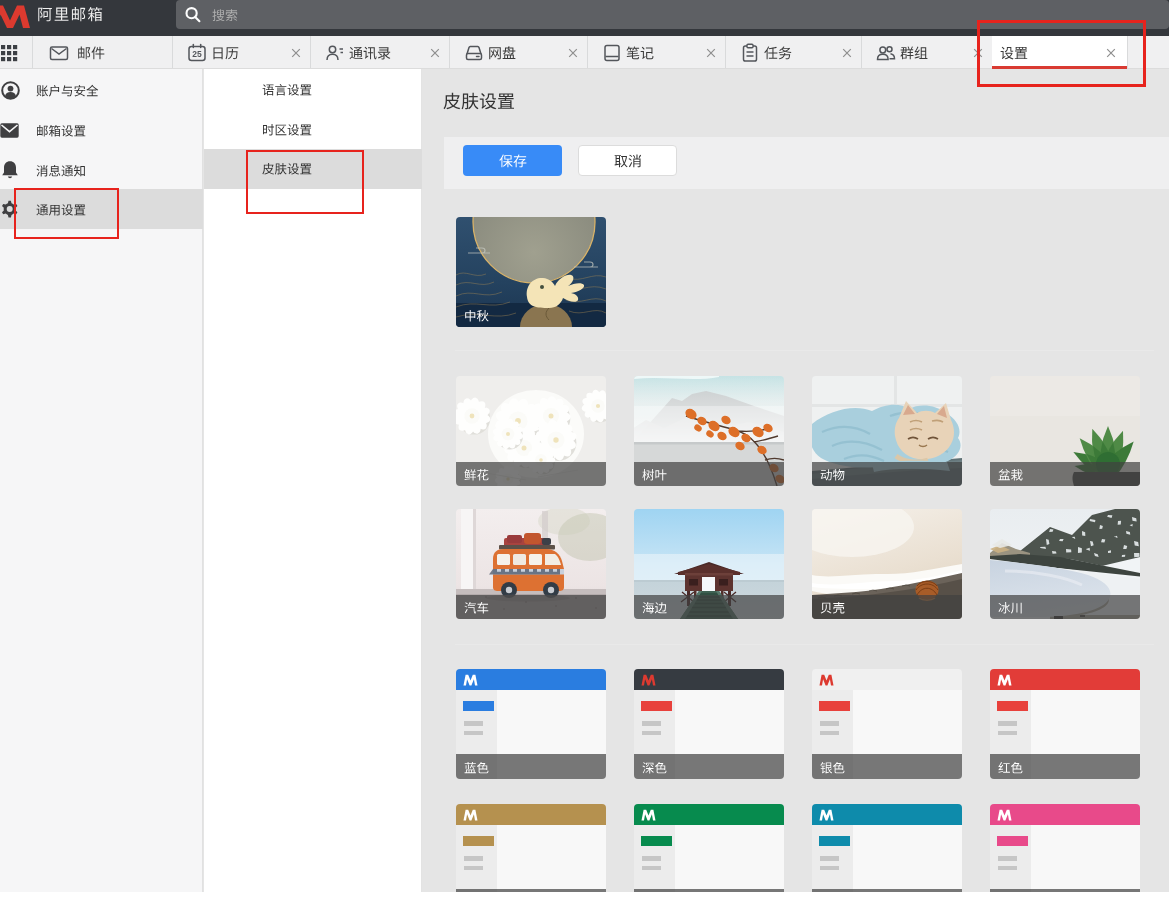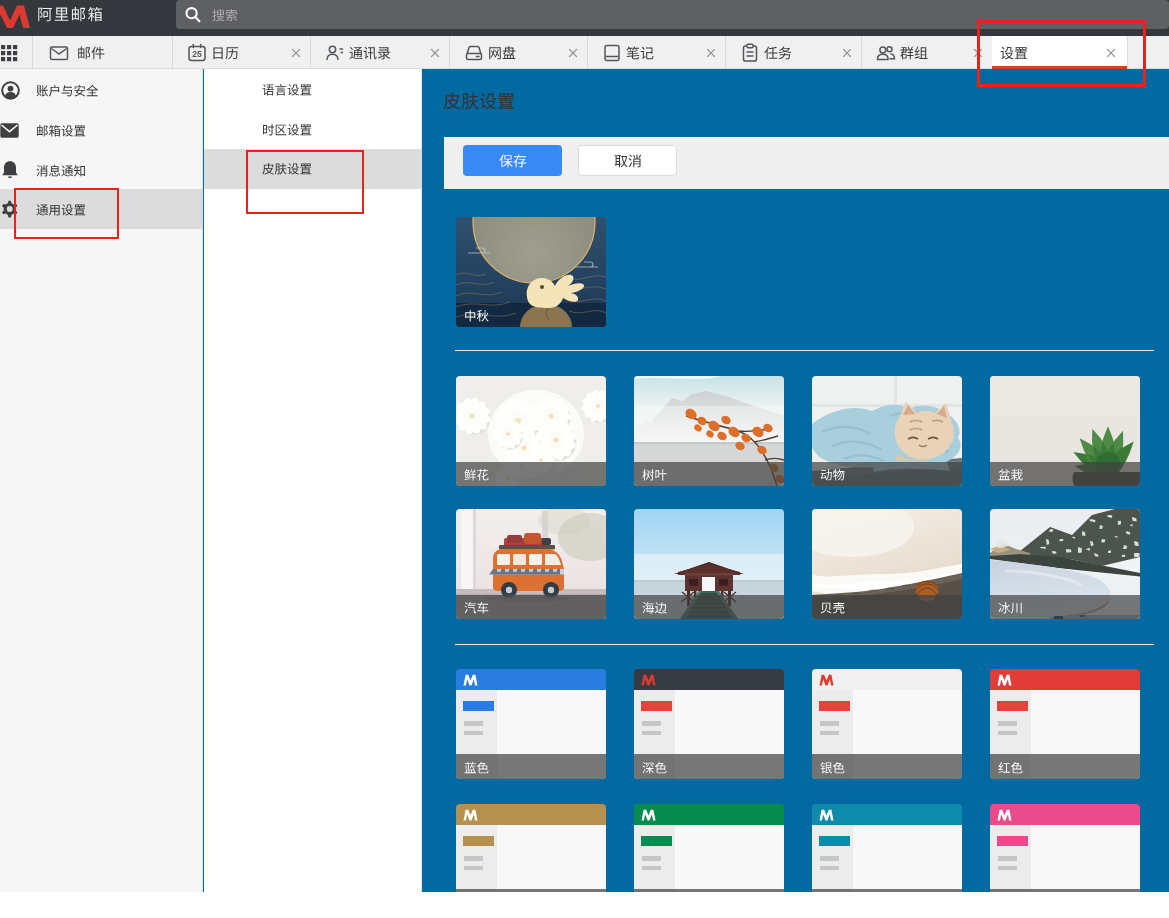--- a/index.html
+++ b/index.html
@@ -1,16 +1,16 @@
 <!DOCTYPE html>
 <html><head><meta charset="utf-8"><style>
 *{margin:0;padding:0;box-sizing:border-box}
 html,body{width:1169px;height:918px;overflow:hidden;background:#fff}
 body{font-family:"Liberation Sans",sans-serif}
-#page{position:relative;width:1169px;height:892px;overflow:hidden;background:#0369a1}
+#page{position:relative;width:1169px;height:892px;overflow:hidden;background:#e5e5e5}
 .abs{position:absolute}
 </style></head><body>
 <div id="page">
     <div class="abs" style="left:0;top:0;width:1169px;height:36px;background:#34373c"></div>
     <div class="abs" style="left:176px;top:0;width:993px;height:29px;background:#5e6064;border-radius:4px"></div>
     <svg class="abs" style="left:183px;top:5px" width="20" height="20" viewBox="0 0 20 20">
 <circle cx="8.6" cy="8.2" r="5.1" fill="none" stroke="#fdfdfd" stroke-width="2.1"></circle>
 <line x1="12.4" y1="12.2" x2="16.4" y2="16.2" stroke="#fdfdfd" stroke-width="2.1" stroke-linecap="round"></line>
     </svg>
     <svg style="position:absolute;left:212.0px;top:5.1px;overflow:visible" width="26.0" height="18.8">

